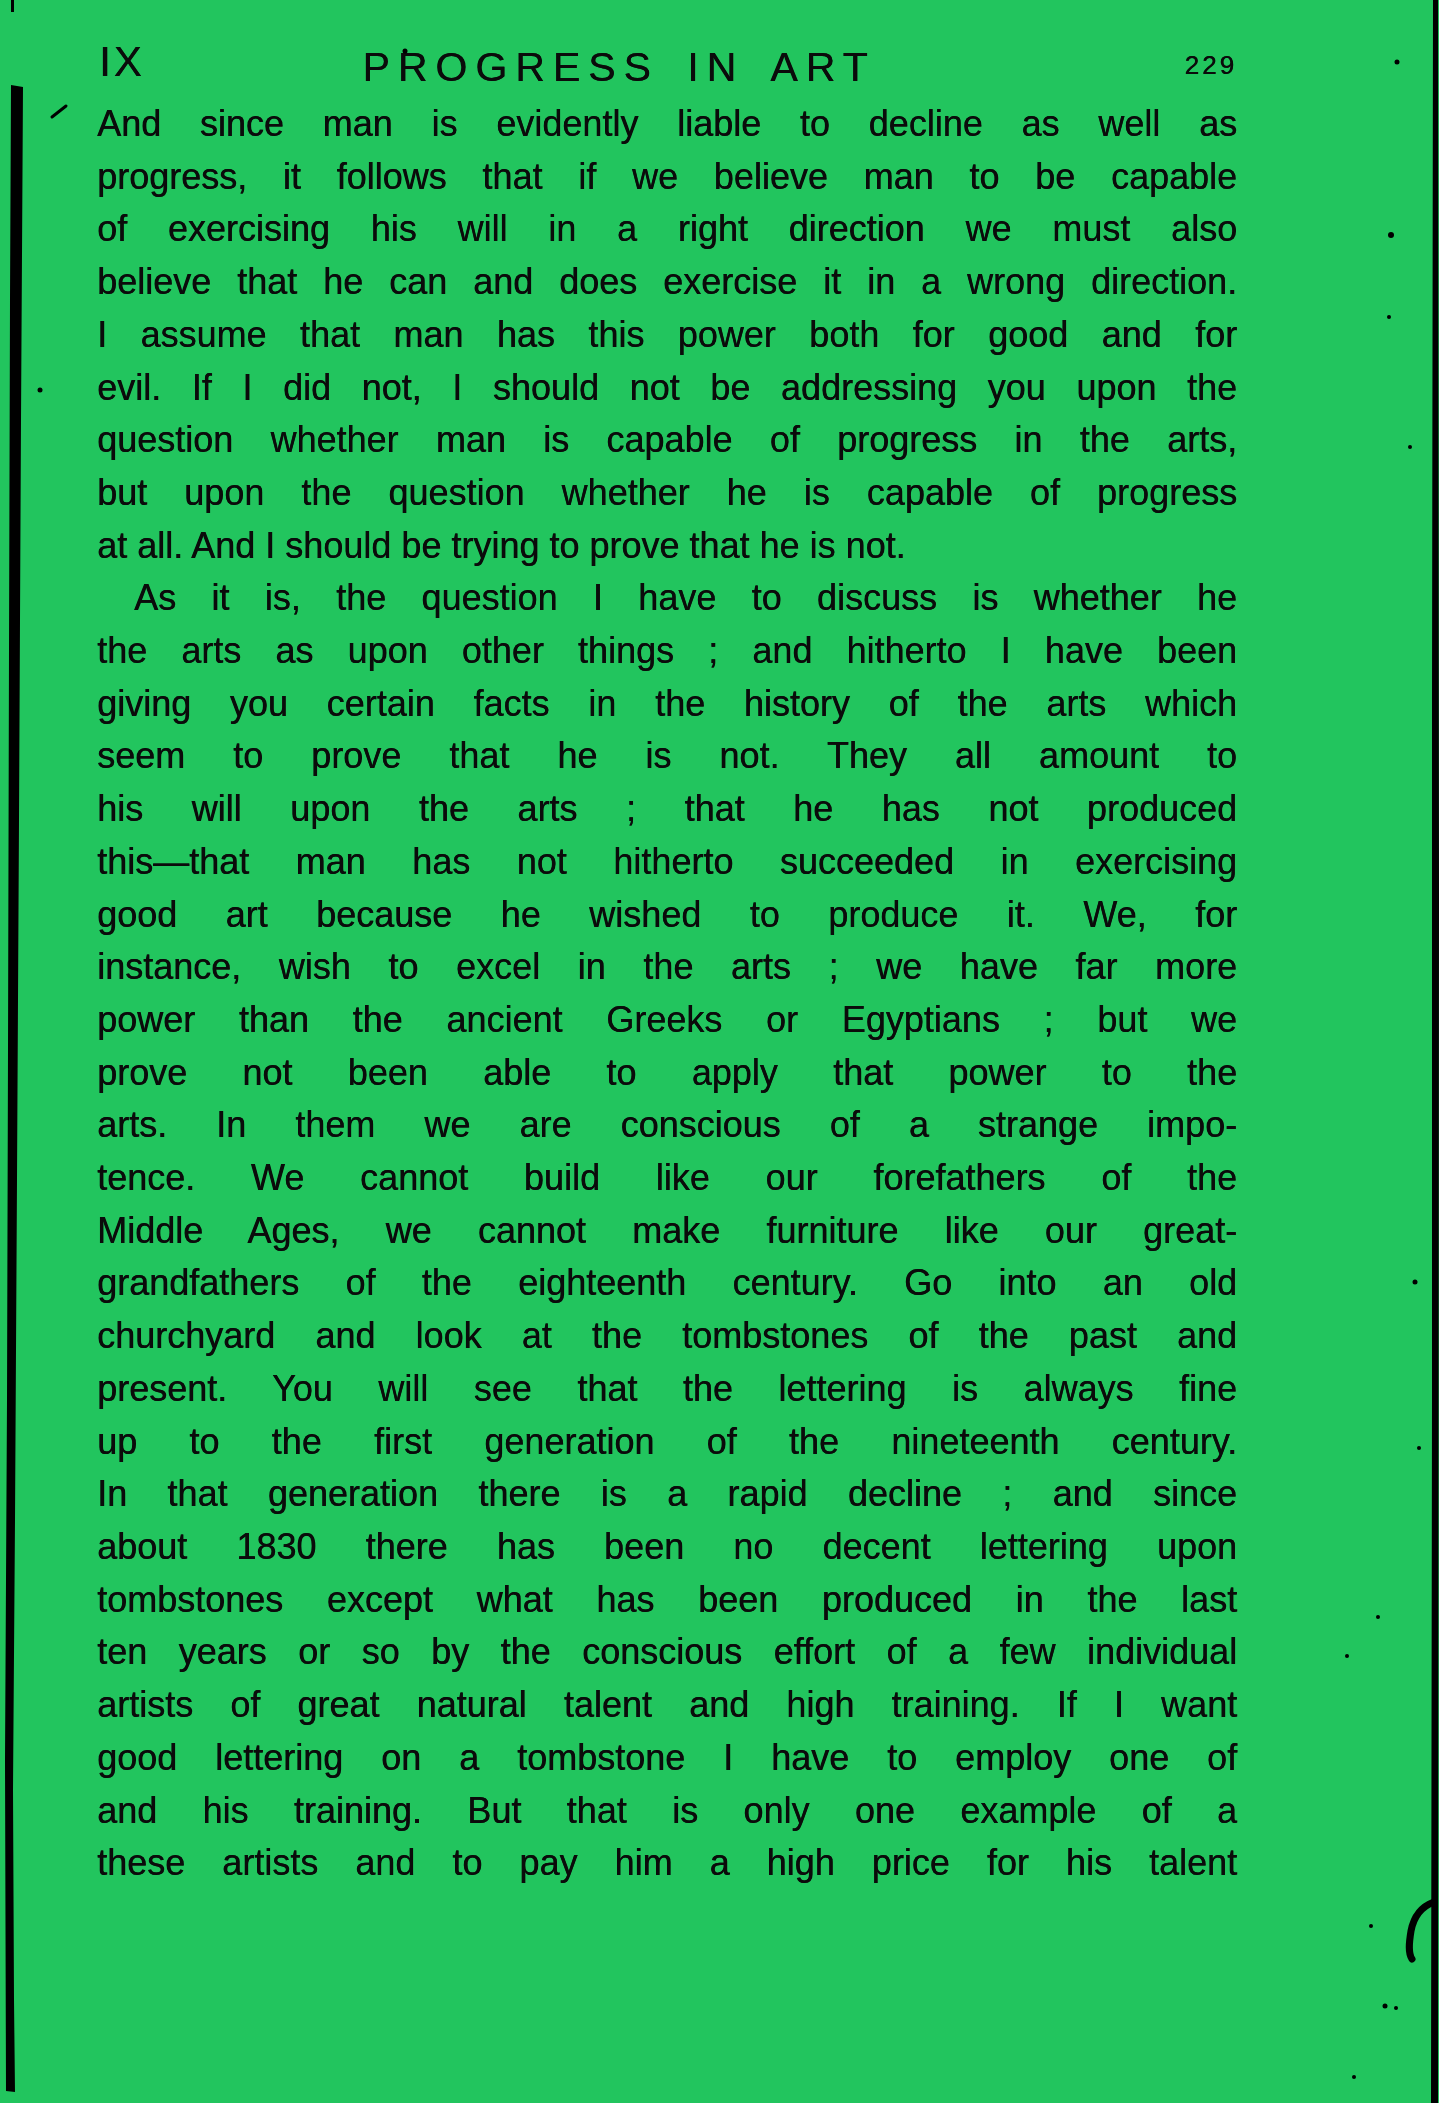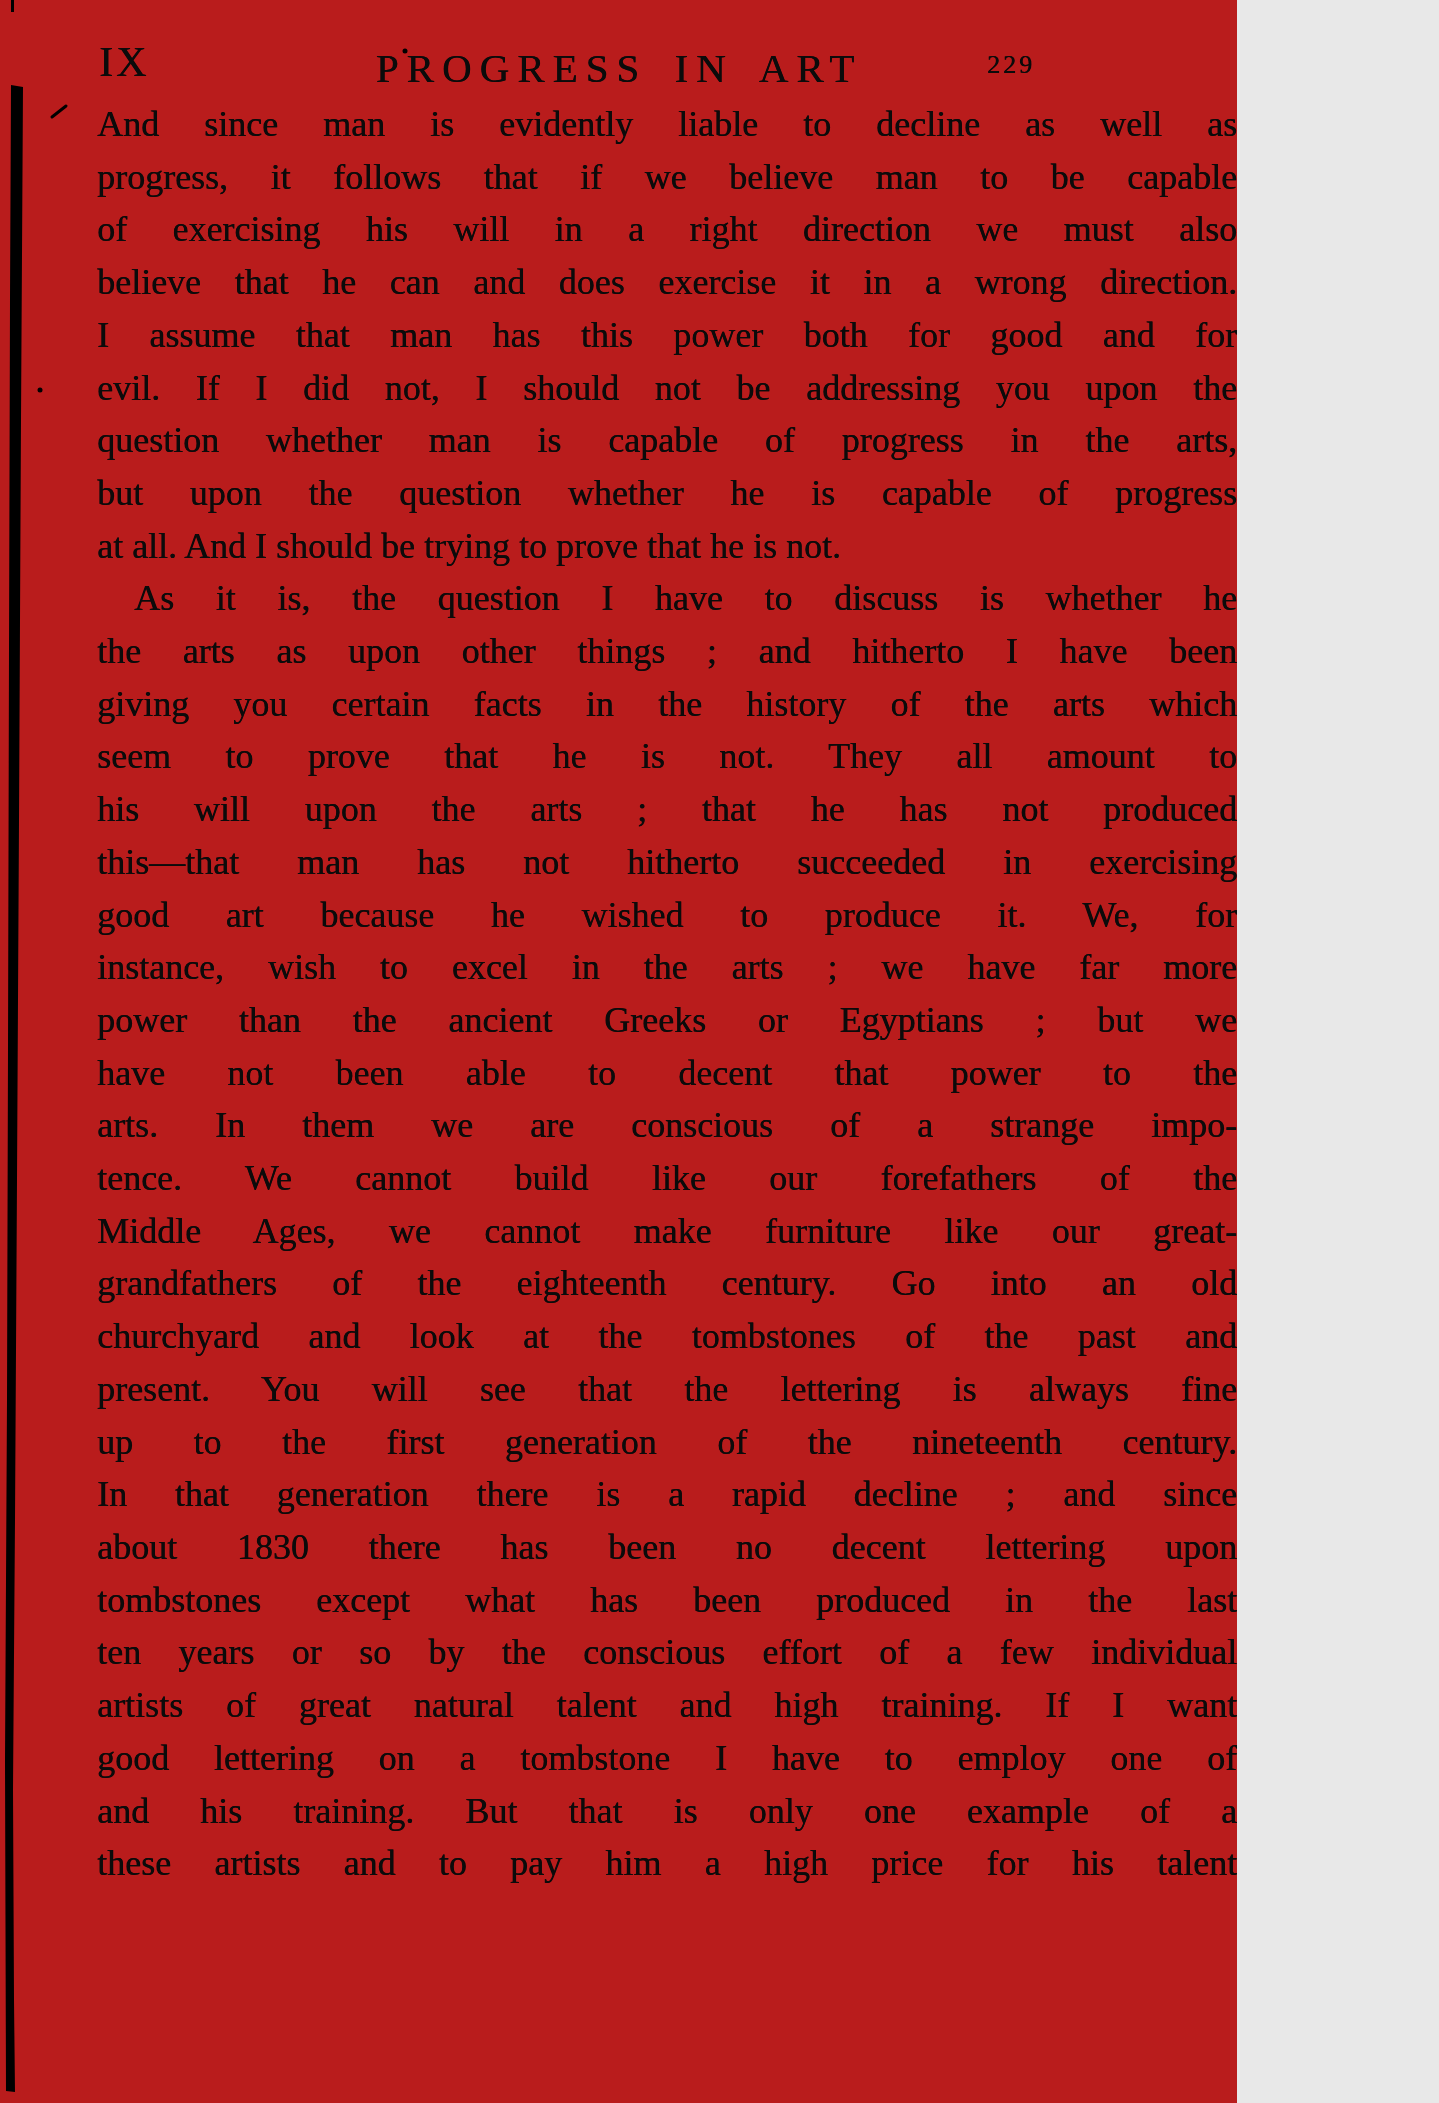--- a/index.html
+++ b/index.html
@@ -1,22 +1,22 @@
 <!DOCTYPE html>
 <html><head>
 <meta charset="utf-8">
 <style>
   html, body { margin: 0; padding: 0; background: #e8e8e8; }
   .page {
     position: relative;
-    width: 1237px;
+    width: 1439px;
     height: 2103px;
-    background: #b91c1c;
+    background: #22c55e;
     overflow: hidden;
-    font-family: Liberation Serif, serif;
+    font-family: Liberation Sans, sans-serif;
     color: #0b0b0b;
   }
   
   .hdr-chapter {
     position: absolute;
     left: 99px;
     top: 38px;
     font-size: 42px;
     letter-spacing: 3px;
     text-shadow: 0.4px 0 0 currentColor;
@@ -90,21 +90,21 @@
     <div>
       <div class="line indent">As it is, the question I have to discuss is whether he</div>
       <div class="line">the arts as upon other things ; and hitherto I have been</div>
       <div class="line">giving you certain facts in the history of the arts which</div>
       <div class="line">seem to prove that he is not.  They all amount to</div>
       <div class="line">his will upon the arts ; that he has not produced</div>
       <div class="line">this—that man has not hitherto succeeded in exercising</div>
       <div class="line">good art because he wished to produce it.  We, for</div>
       <div class="line">instance, wish to excel in the arts ; we have far more</div>
       <div class="line">power than the ancient Greeks or Egyptians ; but we</div>
-      <div class="line">have not been able to decent that power to the</div>
+      <div class="line">prove not been able to apply that power to the</div>
       <div class="line">arts.  In them we are conscious of a strange impo-</div>
       <div class="line">tence.  We cannot build like our forefathers of the</div>
       <div class="line">Middle Ages, we cannot make furniture like our great-</div>
       <div class="line">grandfathers of the eighteenth century.  Go into an old</div>
       <div class="line">churchyard and look at the tombstones of the past and</div>
       <div class="line">present.  You will see that the lettering is always fine</div>
       <div class="line">up to the first generation of the nineteenth century.</div>
       <div class="line">In that generation there is a rapid decline ; and since</div>
       <div class="line">about 1830 there has been no decent lettering upon</div>
       <div class="line">tombstones except what has been produced in the last</div>

